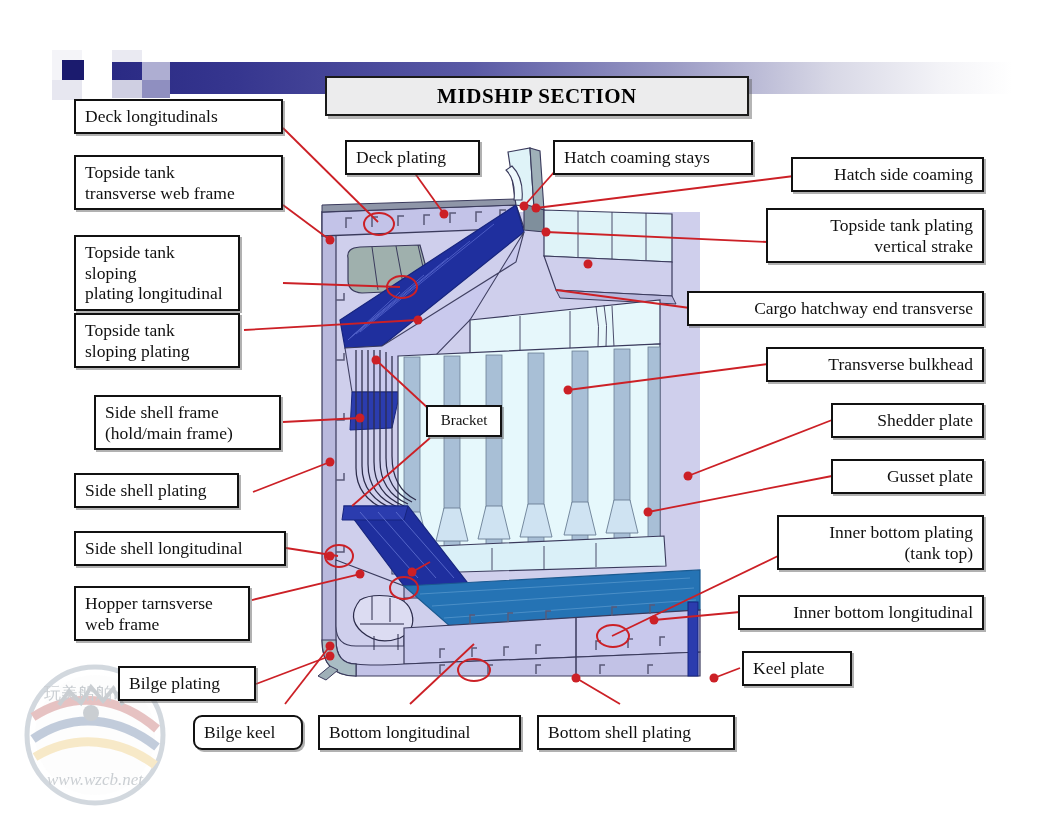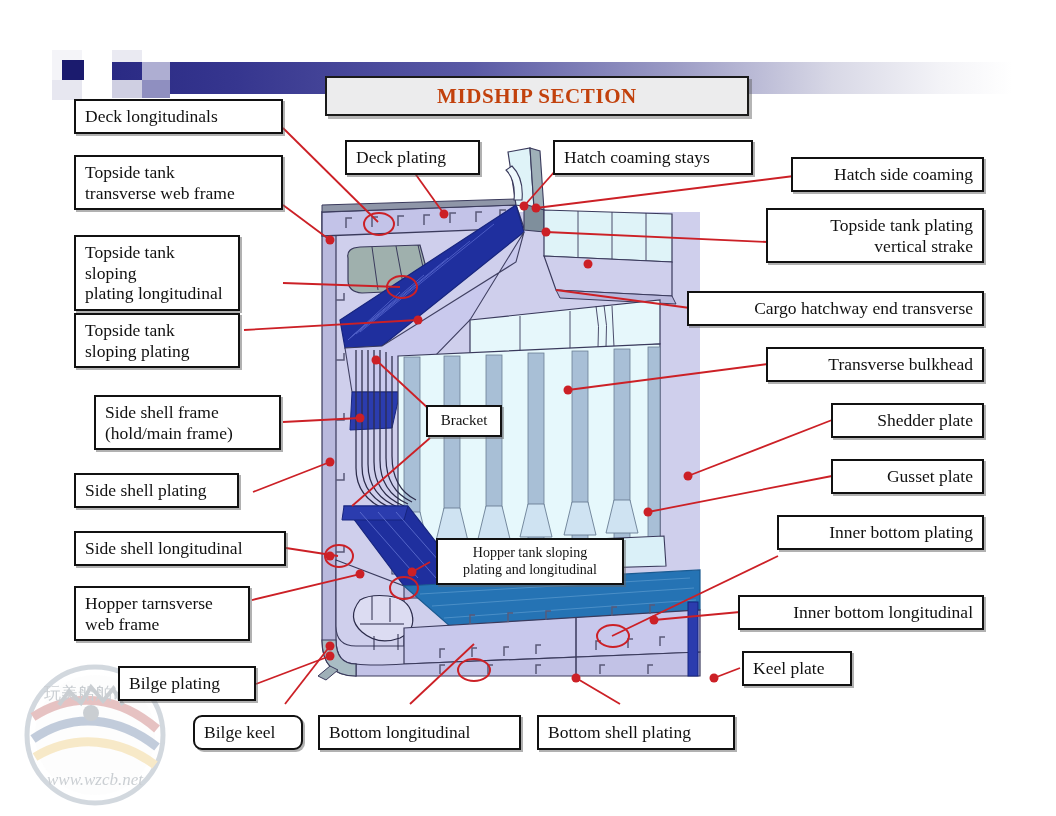--- a/index.html
+++ b/index.html
@@ -19,21 +19,21 @@
   .m5{left:142px;top:62px;width:28px;height:18px;background:#aeaed2;}
   .m6{left:112px;top:80px;width:30px;height:18px;background:#cfcfe2;}
   .m7{left:142px;top:80px;width:28px;height:18px;background:#8f8fc0;}
   .m8{left:52px;top:80px;width:30px;height:20px;background:#e7e7f0;}
 
   
   .title-box{position:absolute;left:325px;top:76px;width:420px;height:36px;
       background:#ececed;border:2px solid #1a1a1a;
       box-shadow:3px 3px 0 rgba(90,90,90,.45);
       display:flex;align-items:center;justify-content:center;}
-  .title-box span{font-weight:bold;font-size:21px;letter-spacing:.6px;color:#c2410c;}
+  .title-box span{font-weight:bold;font-size:21px;letter-spacing:.6px;color:#000000;}
 
   
   .lbl{position:absolute;background:#ffffff;border:2px solid #111;
        box-shadow:2px 2px 0 rgba(100,100,100,.5);
        font-size:17.5px;line-height:1.18;color:#111;
        padding:5px 9px;box-sizing:border-box;z-index:40;}
   .lbl.r{text-align:right;}
   .lbl.c{text-align:center;}
 
   
@@ -390,20 +390,21 @@
   <div class="lbl r" style="left:831px;top:403px;width:153px;">
     <div>Shedder plate</div>
   </div>
 
   <div class="lbl r" style="left:831px;top:459px;width:153px;">
     <div>Gusset plate</div>
   </div>
 
   <div class="lbl r" style="left:777px;top:515px;width:207px;">
     <div>Inner bottom plating</div>
+    <div>(tank top)</div>
   </div>
 
   <div class="lbl r" style="left:738px;top:595px;width:246px;">
     <div>Inner bottom longitudinal</div>
   </div>
 
   <div class="lbl" style="left:742px;top:651px;width:110px;">
     <div>Keel plate</div>
   </div>
 
@@ -416,18 +417,14 @@
   </div>
 
   <div class="lbl" style="left:537px;top:715px;width:198px;">
     <div>Bottom shell plating</div>
   </div>
 
   <div class="lbl c" style="left:426px;top:405px;width:76px;font-size:15px;">
     <div>Bracket</div>
   </div>
 
-  <div class="lbl c" style="left:436px;top:538px;width:188px;font-size:14px;">
-    <div>Hopper tank sloping</div>
-    <div>plating and longitudinal</div>
-  </div>
 
 </div>
 
 </body></html>

